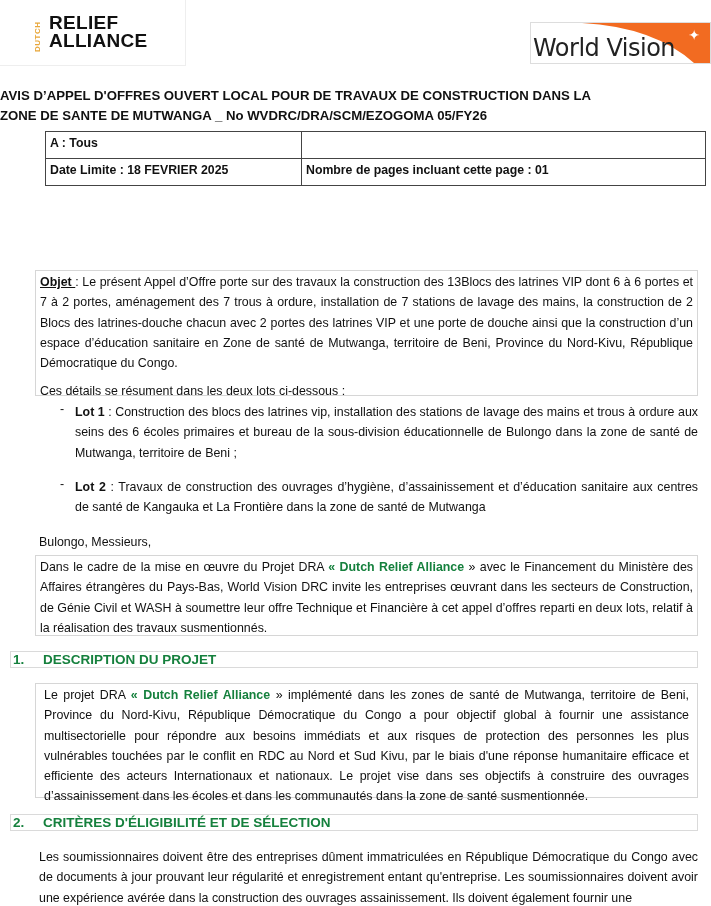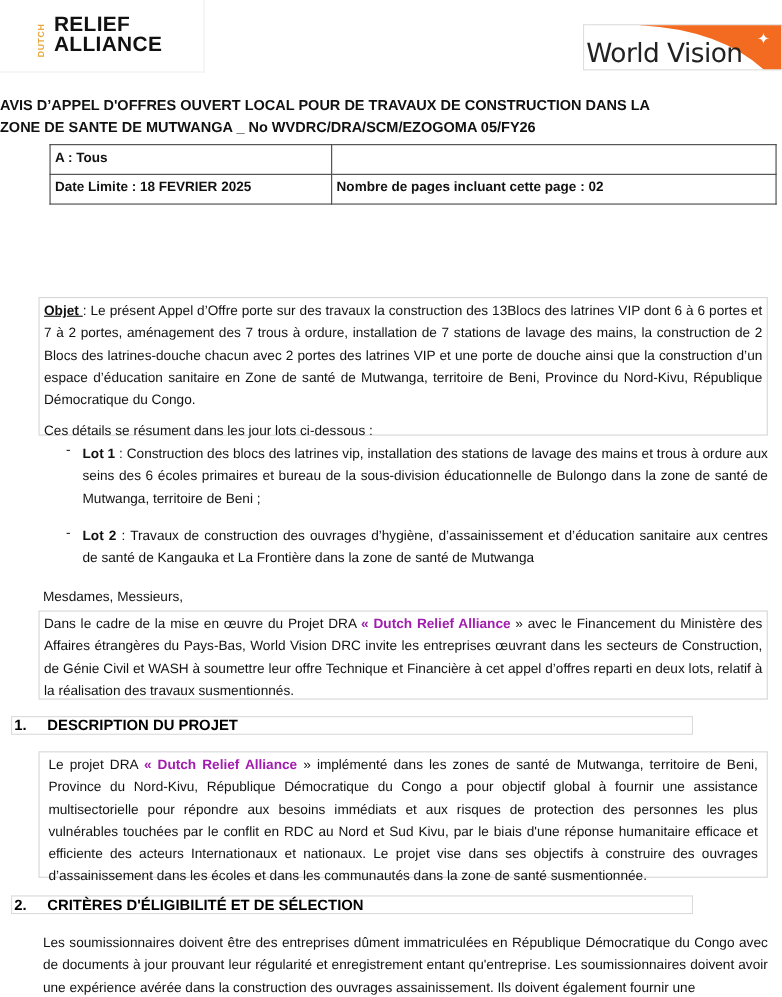--- a/index.html
+++ b/index.html
@@ -31,23 +31,23 @@
   .objet .sub { margin-top: 8px; }
 
   .lot { position: absolute; left: 60px; width: 638px; }
   .lot .dash { position: absolute; left: 0; top: 0; }
   .lot .txt { margin-left: 15px; }
   .lot b { font-weight: bold; }
 
   .plain { position: absolute; left: 39px; }
 
   .dans { left: 35px; top: 555px; width: 663px; height: 81px; padding: 1px 4px; }
-  .green { color: #a21caf; font-weight: bold; }
+  .green { color: #15803d; font-weight: bold; }
 
-  .heading { position: absolute; left: 10px; width: 620px; height: 17px; border: 1px solid #dadada; color: #000000; font-weight: bold; font-size: 13.5px; line-height: 16px; padding-left: 2px; }
+  .heading { position: absolute; left: 10px; width: 688px; height: 17px; border: 1px solid #dadada; color: #15803d; font-weight: bold; font-size: 13.5px; line-height: 16px; padding-left: 2px; }
   .heading .num { display: inline-block; width: 30px; }
 
   .desc { left: 35px; top: 683px; width: 663px; height: 115px; padding: 1px 8px; }
 
   .crit { position: absolute; left: 39px; top: 847px; width: 659px; }
 </style>
 </head>
 <body>
 
 <div class="logo-dra">
@@ -74,40 +74,40 @@
 <table class="info">
   <tbody>
       <tr>
     <td class="c1">A : Tous</td>
     <td>&nbsp;</td>
   </tr>
   <tr>
     <td class="c1">
       <span>Date Limite : </span><b>18 FEVRIER 2025</b>
     </td>
-    <td>Nombre de pages incluant cette page : 02</td>
+    <td>Nombre de pages incluant cette page : 01</td>
   </tr>
 </tbody>
   </table>
 
 <div class="box objet">
   <p class="para"><span class="lbl">Objet </span><span>: Le présent Appel d’Offre porte sur des travaux la construction des 13Blocs des latrines VIP dont 6 à 6 portes et 7 à 2 portes, aménagement des 7 trous à ordure, installation de 7 stations de lavage des mains, la construction de 2 Blocs des latrines-douche chacun avec 2 portes des latrines VIP et une porte de douche ainsi que la construction d’un espace d’éducation sanitaire en Zone de santé de Mutwanga, territoire de Beni, Province du Nord-Kivu, République Démocratique du Congo.</span></p>
-  <p class="para sub">Ces détails se résument dans les jour lots ci-dessous :</p>
+  <p class="para sub">Ces détails se résument dans les deux lots ci-dessous :</p>
 </div>
 
 <div class="lot" style="top:402px;">
   <span class="dash">-</span>
   <p class="para txt"><b>Lot 1</b><span> : Construction des blocs des latrines vip, installation des stations de lavage des mains et trous à ordure aux seins des 6 écoles primaires et bureau de la sous-division éducationnelle de Bulongo dans la zone de santé de Mutwanga, territoire de Beni ;</span></p>
 </div>
 <div class="lot" style="top:477px;">
   <span class="dash">-</span>
   <p class="para txt"><b>Lot 2</b><span> : Travaux de construction des ouvrages d’hygiène, d’assainissement et d’éducation sanitaire aux centres de santé de Kangauka et La Frontière dans la zone de santé de Mutwanga</span></p>
 </div>
 
-<div class="plain para" style="top:532px;">Mesdames, Messieurs,</div>
+<div class="plain para" style="top:532px;">Bulongo, Messieurs,</div>
 
 <div class="box dans">
   <p class="para"><span>Dans le cadre de la mise en œuvre du Projet DRA </span><span class="green">« Dutch Relief Alliance</span><span> » avec le Financement du Ministère des Affaires étrangères du Pays-Bas, World Vision DRC invite les entreprises œuvrant dans les secteurs de Construction, de Génie Civil et WASH à soumettre leur offre Technique et Financière à cet appel d’offres reparti en deux lots, relatif à la réalisation des travaux susmentionnés.</span></p>
 </div>
 
 <div class="heading" style="top:651px;">
   <span class="num">1.</span><span>DESCRIPTION DU PROJET</span>
 </div>
 
 <div class="box desc">

